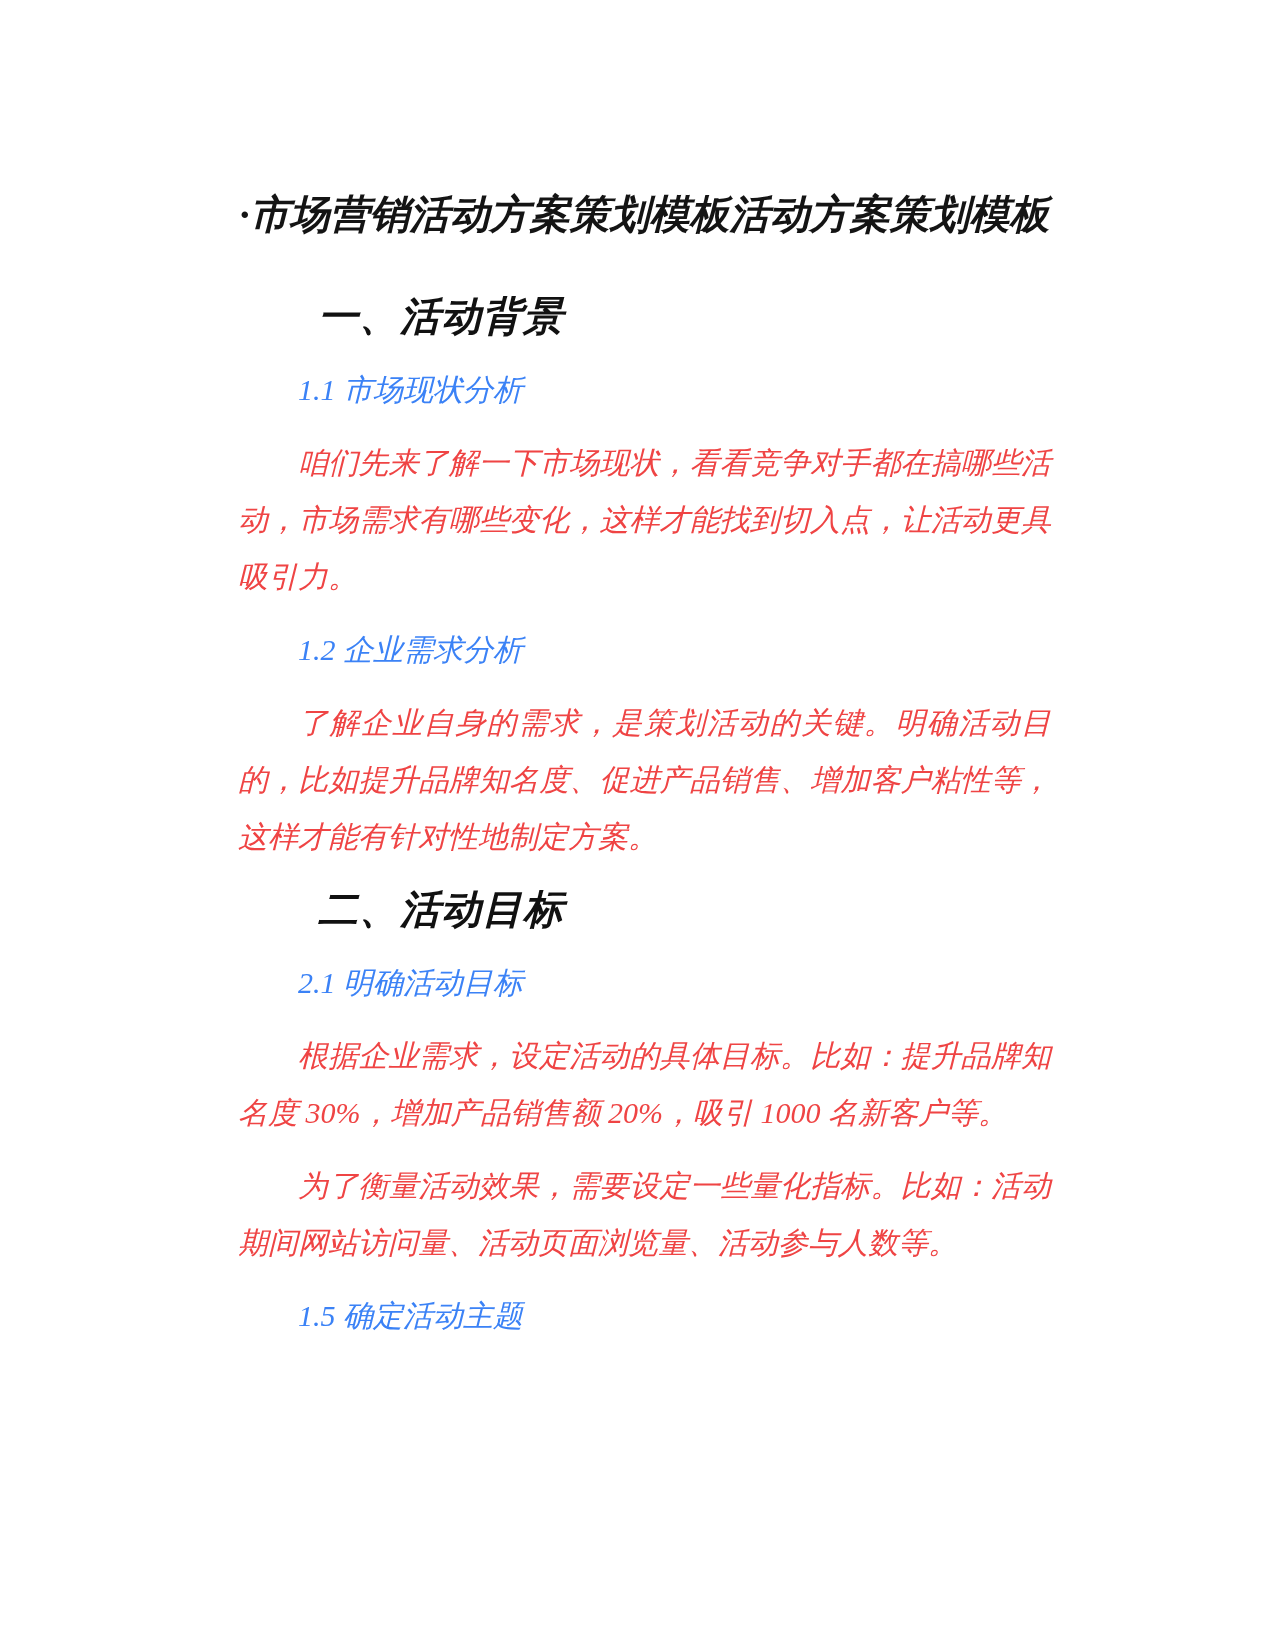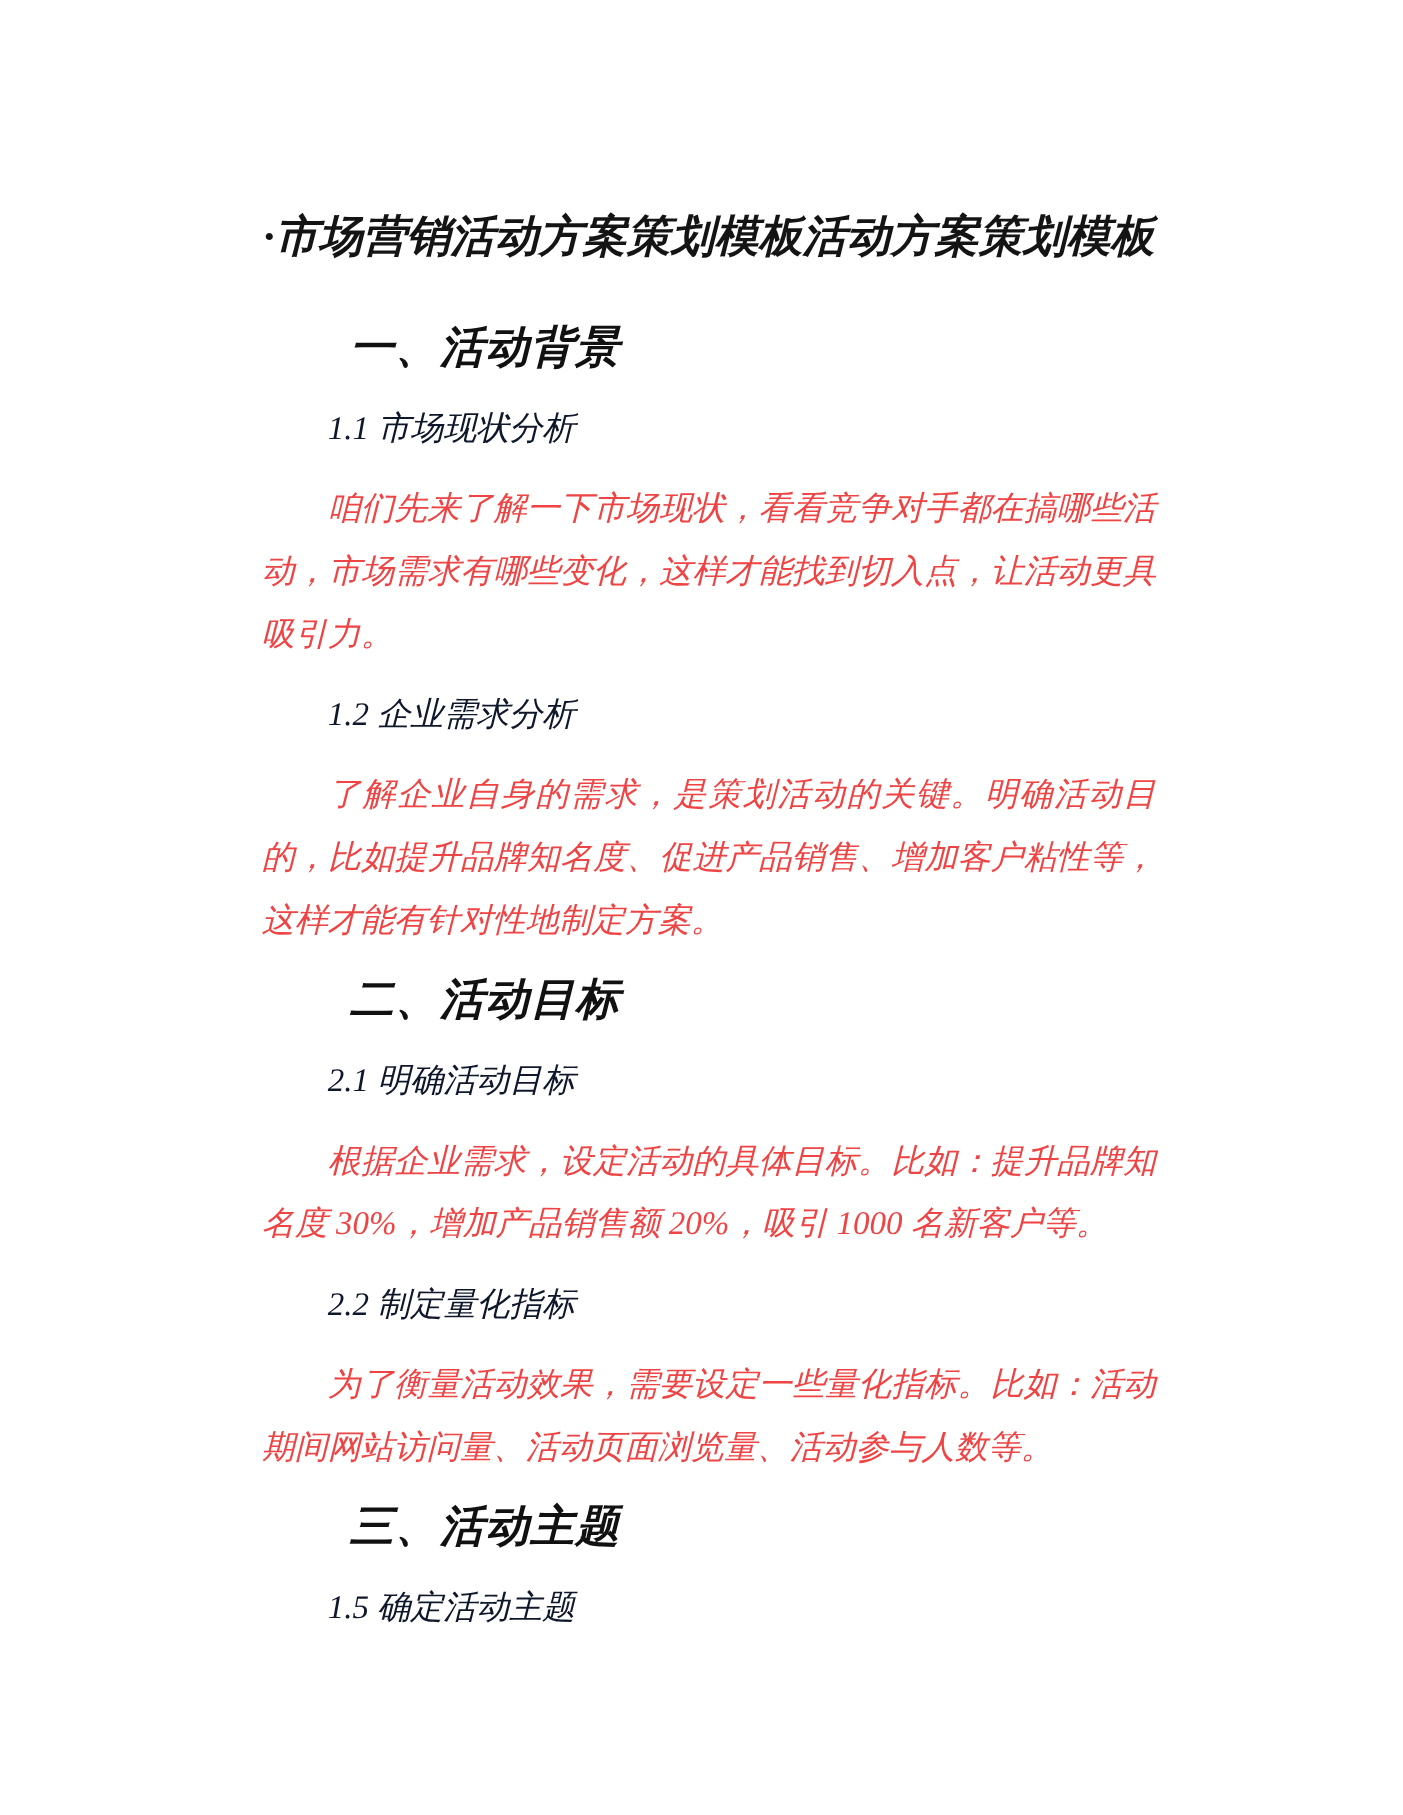--- a/index.html
+++ b/index.html
@@ -43,21 +43,21 @@
     font-family: "DejaVu Sans", "Liberation Sans", sans-serif;
     letter-spacing: 1px;
     margin-bottom: 16px;
   }
 
   .sub-heading {
     font-size: 30px;
     font-weight: 400;
     line-height: 57px;
     text-indent: 2em;
-    color: #0f172a;
+    color: #3b82f6;
     margin-bottom: 16px;
   }
 
   .body-paragraph {
     font-size: 30px;
     font-weight: 400;
     line-height: 57px;
     text-indent: 2em;
     text-align: justify;
     color: #ef4444;
@@ -80,21 +80,19 @@
   <h3 class="sub-heading">1.2 企业需求分析</h3>
 
   <p class="body-paragraph">了解企业自身的需求，是策划活动的关键。明确活动目的，比如提升品牌知名度、促进产品销售、增加客户粘性等，这样才能有针对性地制定方案。</p>
 
   <h2 class="section-heading">二、活动目标</h2>
 
   <h3 class="sub-heading">2.1 明确活动目标</h3>
 
   <p class="body-paragraph">根据企业需求，设定活动的具体目标。比如：提升品牌知名度 30%，增加产品销售额 20%，吸引 1000 名新客户等。</p>
 
-  <h3 class="sub-heading">2.2 制定量化指标</h3>
 
   <p class="body-paragraph">为了衡量活动效果，需要设定一些量化指标。比如：活动期间网站访问量、活动页面浏览量、活动参与人数等。</p>
 
-  <h2 class="section-heading">三、活动主题</h2>
 
   <h3 class="sub-heading">1.5 确定活动主题</h3>
 
 </div>
 
 </body></html>

